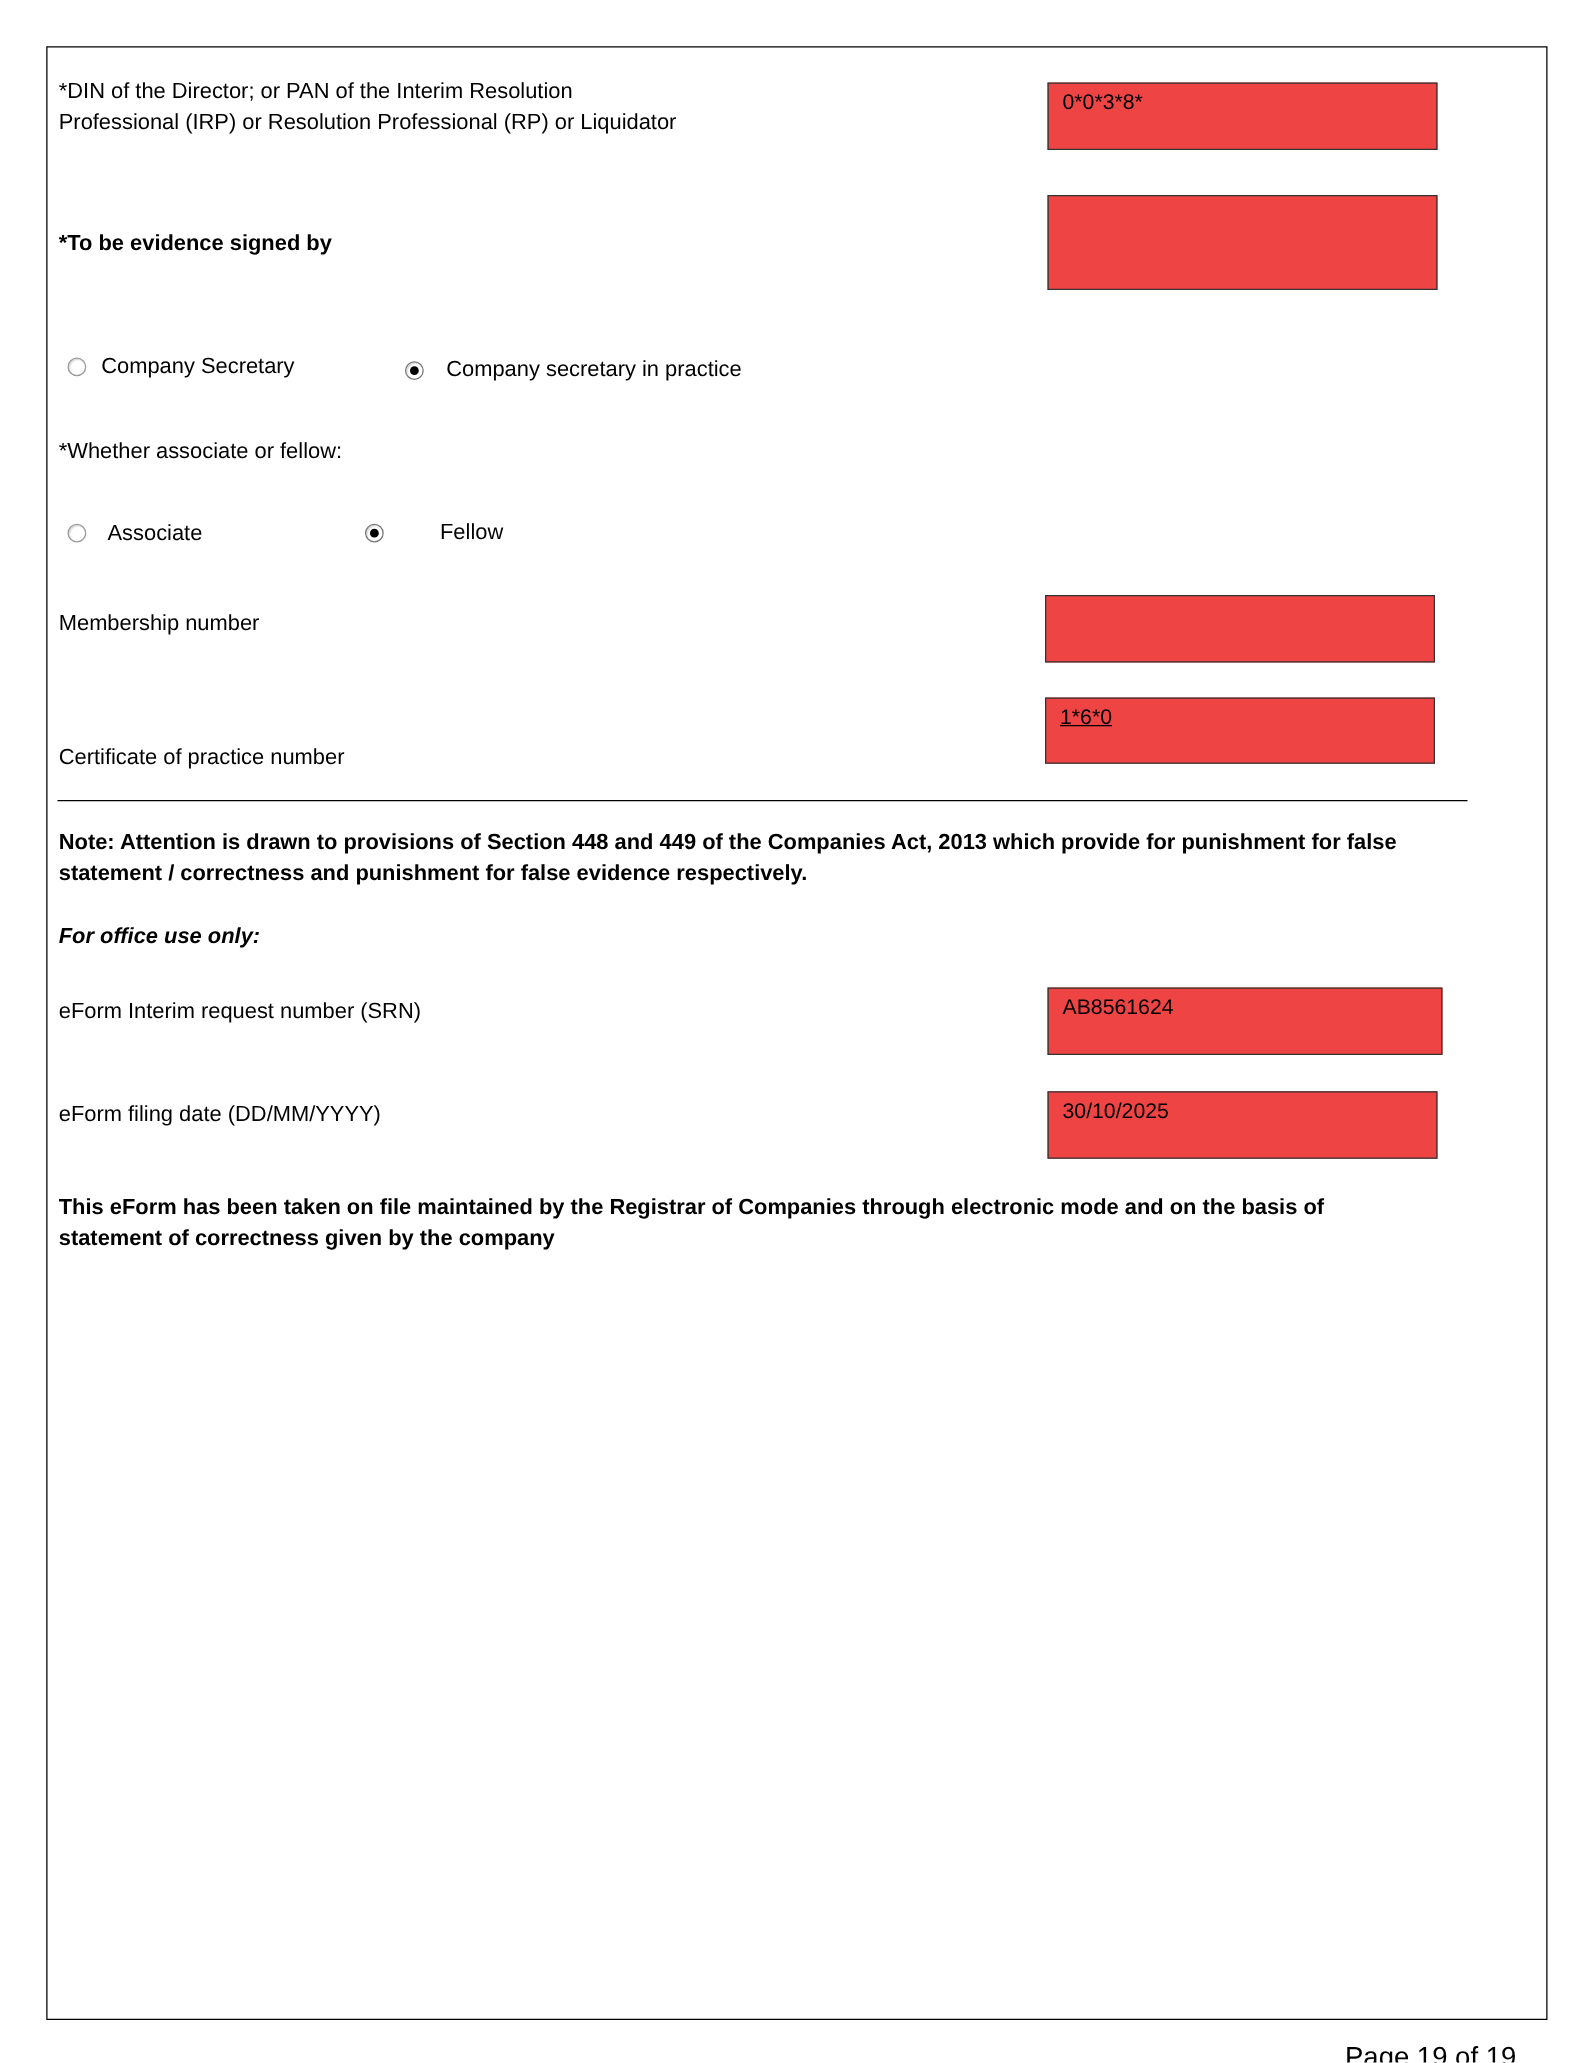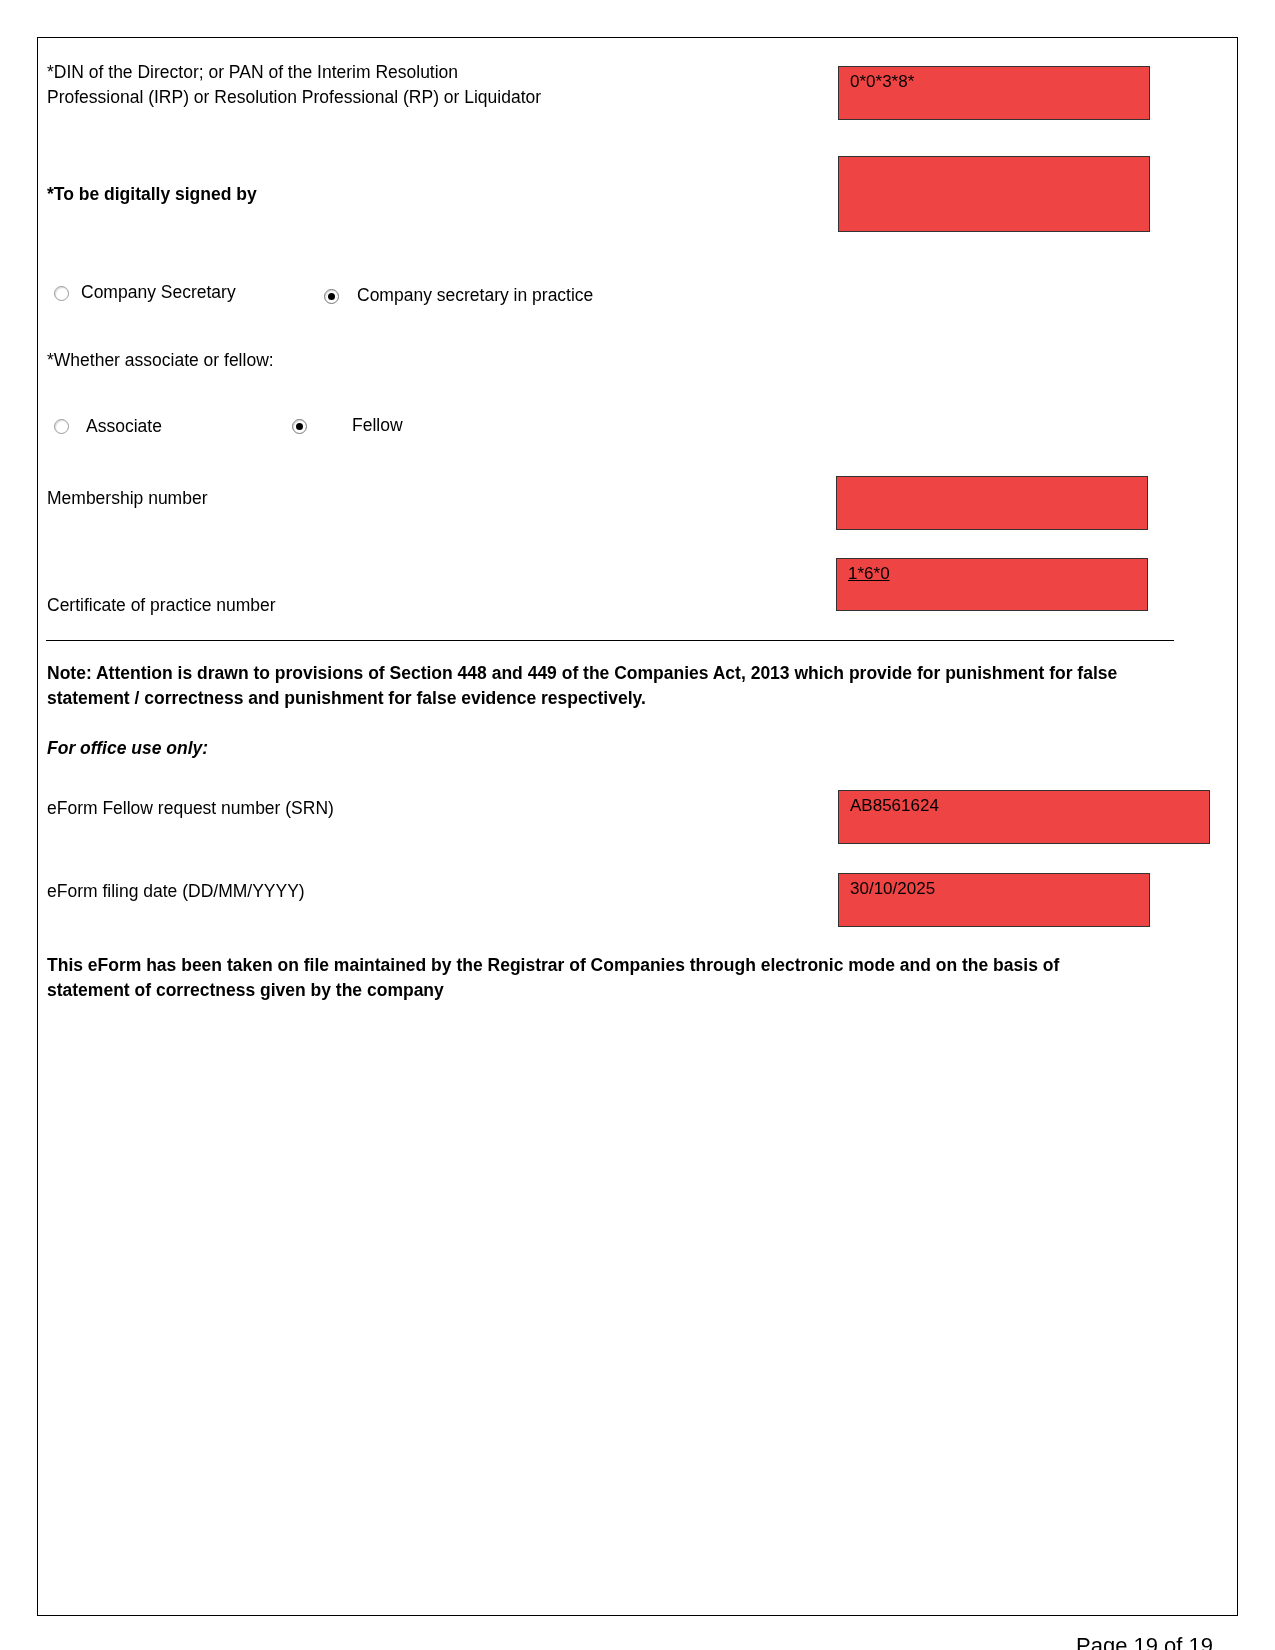--- a/index.html
+++ b/index.html
@@ -38,21 +38,21 @@
 </style>
 </head>
 <body>
 
 <div class="page-frame"></div>
 
 <div class="abs label" style="left:47px; top:60px;">*DIN of the Director; or PAN of the Interim Resolution</div>
 <div class="abs label" style="left:47px; top:85px;">Professional (IRP) or Resolution Professional (RP) or Liquidator</div>
 <div class="field" style="left:838px; top:66px; width:312px; height:54px;">0*0*3*8*</div>
 
-<div class="abs label bold" style="left:47px; top:182px;">*To be digitally signed by</div>
+<div class="abs label bold" style="left:47px; top:182px;">*To be evidence signed by</div>
 <div class="field" style="left:838px; top:156px; width:312px; height:76px;"></div>
 
 <div class="radio" style="left:54px; top:286px;"></div>
 <div class="abs label" style="left:81px; top:280px;">Company Secretary</div>
 <div class="radio checked" style="left:324px; top:289px;"></div>
 <div class="abs label" style="left:357px; top:283px;">Company secretary in practice</div>
 
 <div class="abs label" style="left:47px; top:348px;">*Whether associate or fellow:</div>
 <div class="radio" style="left:54px; top:419px;"></div>
 <div class="abs label" style="left:86px; top:414px;">Associate</div>
@@ -65,22 +65,22 @@
 <div class="abs label" style="left:47px; top:593px;">Certificate of practice number</div>
 <div class="field" style="left:836px; top:558px; width:312px; height:53px;text-decoration:underline;">1*6*0</div>
 
 <div class="hr"></div>
 
 <div class="abs para" style="left:47px; top:661px;">Note: Attention is drawn to provisions of Section 448 and 449 of the Companies Act, 2013 which provide for punishment for false</div>
 <div class="abs para" style="left:47px; top:686px;">statement / correctness and punishment for false evidence respectively.</div>
 
 <div class="abs label bold italic" style="left:47px; top:736px;">For office use only:</div>
 
-<div class="abs label" style="left:47px; top:796px;">eForm Fellow request number (SRN)</div>
-<div class="field" style="left:838px; top:790px; width:372px; height:54px;">AB8561624</div>
+<div class="abs label" style="left:47px; top:796px;">eForm Interim request number (SRN)</div>
+<div class="field" style="left:838px; top:790px; width:316px; height:54px;">AB8561624</div>
 
 <div class="abs label" style="left:47px; top:879px;">eForm filing date (DD/MM/YYYY)</div>
 <div class="field" style="left:838px; top:873px; width:312px; height:54px;">30/10/2025</div>
 
 <div class="abs para" style="left:47px; top:953px;">This eForm has been taken on file maintained by the Registrar of Companies through electronic mode and on the basis of</div>
 <div class="abs para" style="left:47px; top:978px;">statement of correctness given by the company</div>
 
 <div class="footer">Page 19 of 19</div>
 
 </body></html>

